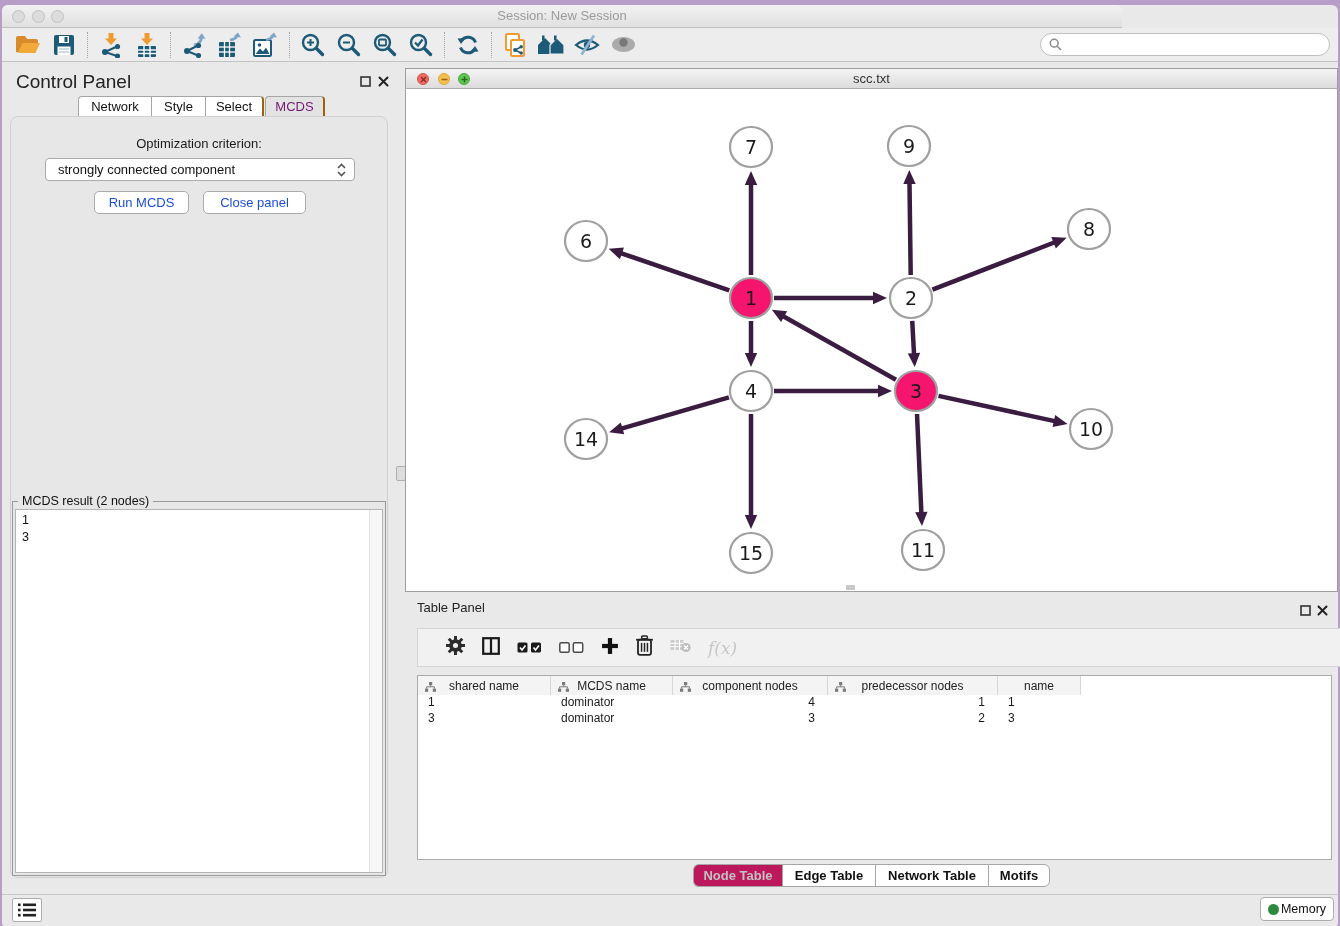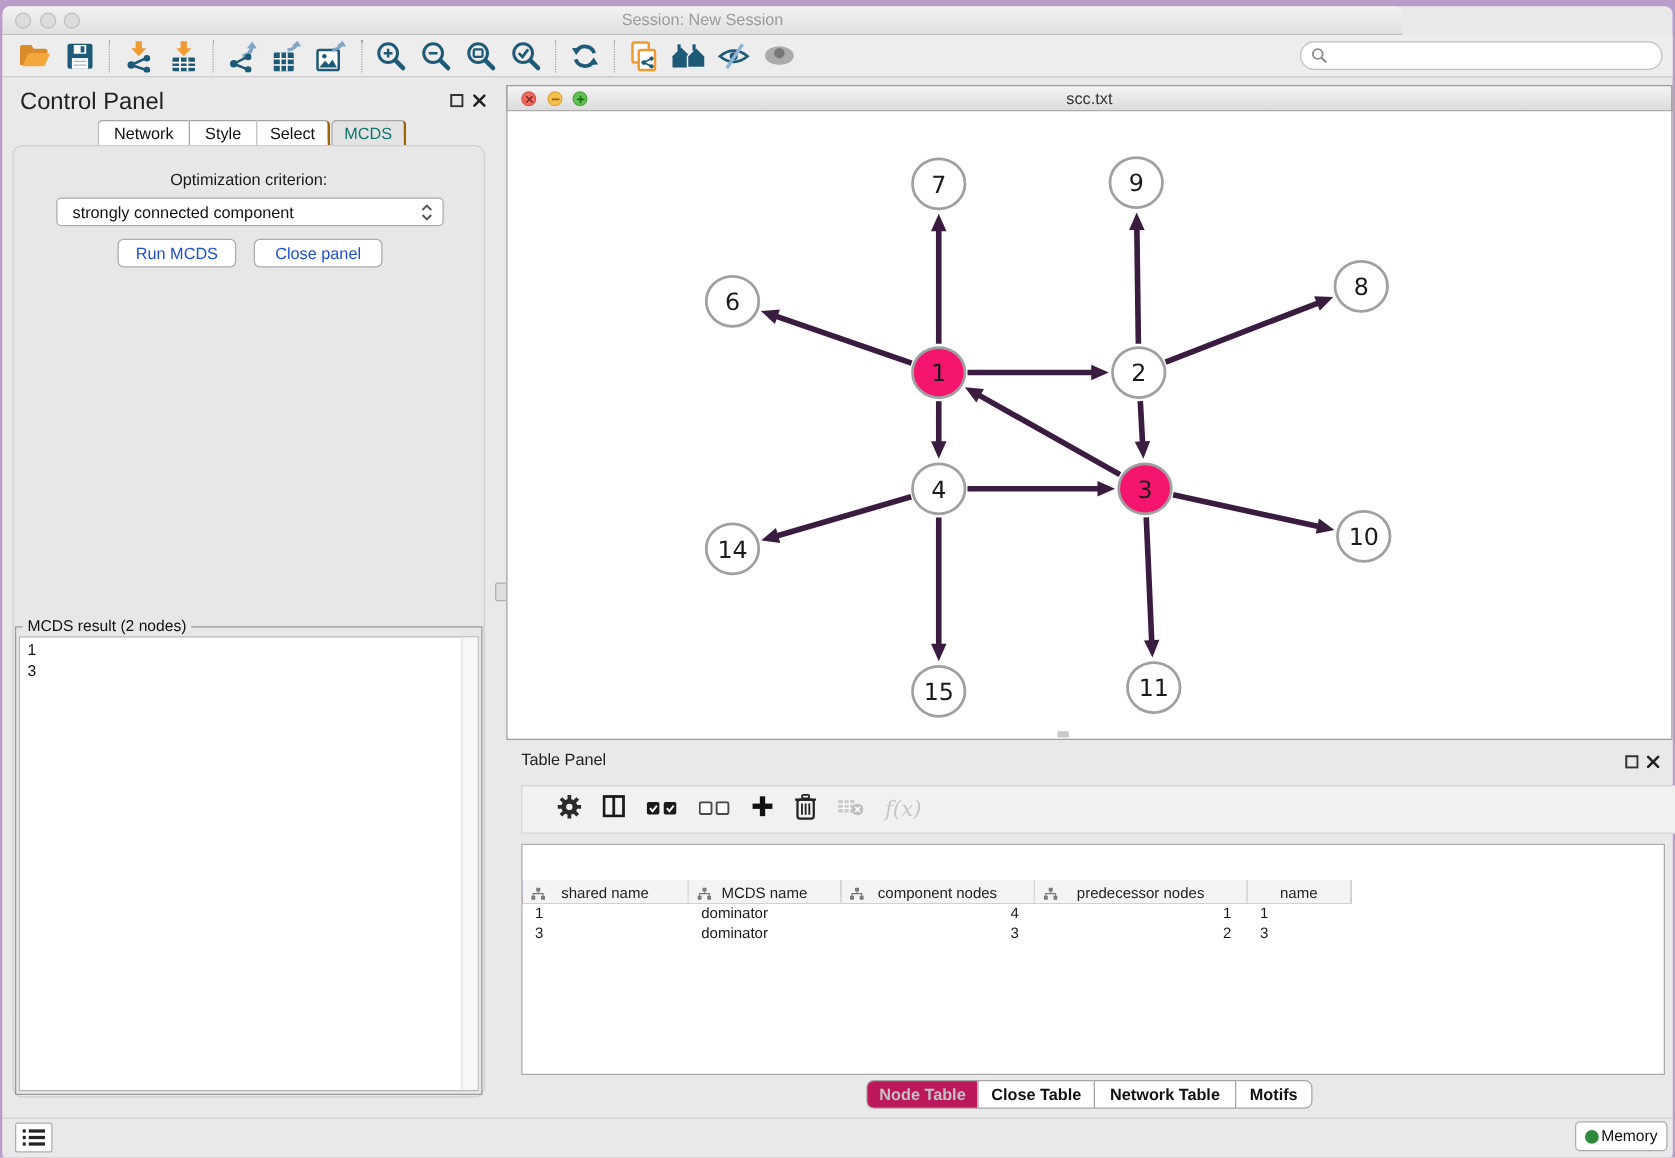--- a/index.html
+++ b/index.html
@@ -25,21 +25,21 @@
 
   
   .cpanel { left:2px; top:62px; width:394px; height:832px; background:#E9E9E9; }
   .cp-header-label { left:16px; top:71px; font-size:19px; color:#222; }
   .panel-ico { cursor:default; }
   .cp-tabs { left:78px; top:96px; height:21px; display:flex; }
   .tab { height:21px; border:1px solid #A5A5A5; border-right:none; background:#fff; font-size:13px; color:#111;
     display:flex; align-items:center; justify-content:center; }
   .tab:first-child { border-radius:4px 0 0 0; }
   .tab.last { border-right:2px solid #a16207; border-radius:0 4px 0 0; }
-  .tab.disabled { background:#E3E3E3; color:#0f766e; border-radius:4px 4px 0 0; }
+  .tab.disabled { background:#E3E3E3; color:#701a75; border-radius:4px 4px 0 0; }
   .cp-body { left:10px; top:116px; width:378px; height:762px; background:#E7E7E7; border:1px solid #CFCFCF; border-radius:8px; }
   .opt-label { left:10px; top:136px; width:378px; text-align:center; font-size:13px; color:#1A1A1A; }
   .cp-select { left:45px; top:158px; width:310px; height:23px; background:#fff; border:1px solid #ABABAB; border-radius:4px;
     display:flex; align-items:center; font-size:13px; color:#111; padding-left:12px; }
   .cp-select .stepper { margin-left:auto; margin-right:8px; display:flex; flex-direction:column; align-items:center; }
   .pushbtn { background:#fff; border:1px solid #ABABAB; border-radius:5px; font-size:13px; color:#1d4ed8;
     display:flex; align-items:center; justify-content:center; }
   .btn-run { left:94px; top:191px; width:95px; height:23px; }
   .btn-closep { left:203px; top:191px; width:103px; height:23px; }
   .fieldset { left:12px; top:501px; width:374px; height:375px; border:1px solid #9A9A9A; background:#E7E7E7; }
@@ -61,21 +61,21 @@
   .light.green { background:#61C354; border:1px solid #4CA73F; left:52px; }
   #graph { left:406px; top:89px; width:931px; height:502px; }
   .hscroll-thumb { left:846px; top:585px; width:9px; height:5px; background:#C9C9C9; }
 
   
   .tpanel { left:405px; top:592px; width:933px; height:302px; background:#E9E9E9; }
   .tp-title { left:417px; top:600px; font-size:13px; color:#222; }
   .tp-toolbar { left:417px; top:628px; width:1085px; height:39px; background:#F1F1F1; border:1px solid #D4D4D4;
     display:flex; align-items:center; padding-left:28px; gap:17px; }
   .tp-table { left:417px; top:675px; width:915px; height:185px; background:#fff; border:1px solid #ABABAB; overflow:hidden; }
-  .thead { display:flex; height:19px; border-bottom:5px solid #a16207; width:663px; background:#4c1d95;margin-top:28px; }
+  .thead { display:flex; height:19px; border-bottom:5px solid #a16207; width:663px; background:#4c1d95; }
   .th { position:relative; height:19px; border-right:1px solid #D7D7D7; background:#F4F4F4;
     display:flex; align-items:center; justify-content:center; font-size:12px; color:#222; }
   .th .h-ico { position:absolute; left:7px; top:5px; }
   .th:nth-child(1){width:133px} .th:nth-child(2){width:122px} .th:nth-child(3){width:155px}
   .th:nth-child(4){width:170px} .th:nth-child(5){width:83px}
   .trow { display:flex; height:16px; font-size:12px; color:#1A1A1A; }
   .td { overflow:hidden; white-space:nowrap; }
   .td.left { padding-left:10px; text-align:left; }
   .td.right { padding-right:13px; text-align:right; }
   .td:nth-child(1){width:133px} .td:nth-child(2){width:122px} .td:nth-child(3){width:155px}
@@ -533,21 +533,21 @@
         <div class="td left">3</div>
       </div>
     </div>
 </div>
 
 <div class="abs tp-tabs">
   <div class="btab disabled" style="width:89px">
       <span>Node Table</span>
     </div>
   <div class="btab" style="width:93px">
-      <span>Close Table</span>
+      <span>Edge Table</span>
     </div>
   <div class="btab" style="width:113px">
       <span>Network Table</span>
     </div>
   <div class="btab last" style="width:62px">
       <span>Motifs</span>
     </div>
 </div>
 
 <div class="abs statusbar"></div>

